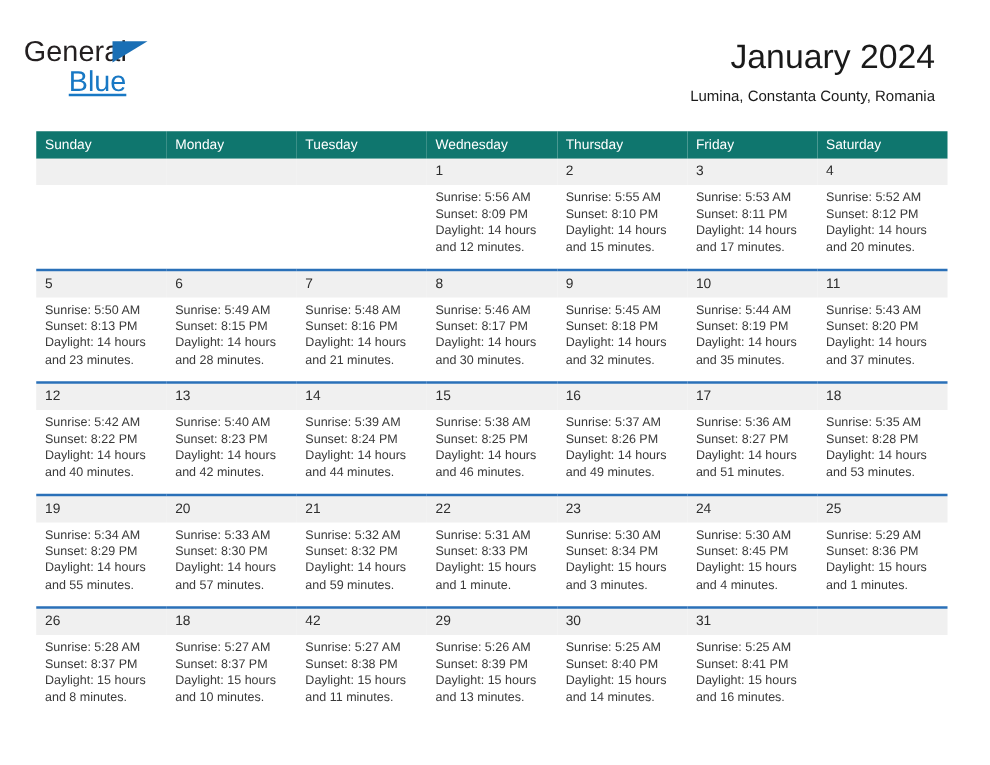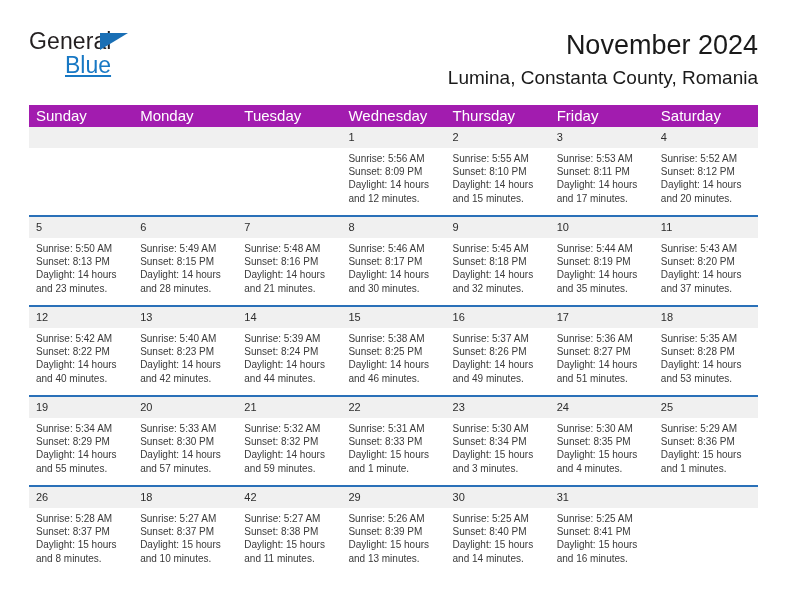--- a/index.html
+++ b/index.html
@@ -17,21 +17,21 @@
   .page {
     position: relative;
     width: 792px;
     height: 612px;
     box-sizing: border-box;
   }
 
   
   .header {
     position: absolute;
-    left: 29px;
+    left: 19px;
     top: 28px;
     width: 729px;
     height: 70px;
   }
   .brand {
     position: absolute;
     left: 0;
     top: 0;
     width: 300px;
   }
@@ -70,39 +70,39 @@
     text-align: right;
   }
   .cal-title {
     font-size: 27px;
     color: #1a1a1a;
     line-height: 34px;
     white-space: nowrap;
   }
   .cal-subtitle {
     margin-top: 6px;
-    font-size: 19px;
+    font-size: 12px;
     color: #1a1a1a;
     line-height: 19px;
     white-space: nowrap;
   }
 
   
   .calendar {
     position: absolute;
     left: 29px;
     top: 105px;
     width: 729px;
     border-collapse: collapse;
     table-layout: fixed;
   }
   .calendar th {
-    background: #a21caf;
+    background: #0f766e;
     color: #ffffff;
-    font-size: 15px;
+    font-size: 11px;
     font-weight: normal;
     text-align: left;
     padding: 5px 0 5px 7px;
     height: 12px;
     line-height: 12px;
   }
   .calendar td {
     vertical-align: top;
     padding: 0;
     border-top: 2px solid #2a70b8;
@@ -140,21 +140,21 @@
 
     <div class="brand">
       <div class="brand-row1">
         <span class="brand-general">General</span>
         <span class="brand-triangle"></span>
       </div>
       <div class="brand-row2">Blue</div>
     </div>
 
     <div class="title-block">
-      <div class="cal-title">November 2024</div>
+      <div class="cal-title">January 2024</div>
       <div class="cal-subtitle">Lumina, Constanta County, Romania</div>
     </div>
 
   </div>
 
   <table class="calendar">
     <thead>
       <tr>
         <th>Sunday</th>
         <th>Monday</th>
@@ -404,21 +404,21 @@
               <div>Sunrise: 5:30 AM</div>
               <div>Sunset: 8:34 PM</div>
               <div>Daylight: 15 hours</div>
               <div>and 3 minutes.</div>
             </div>
           </td>
           <td>
             <div class="daynum">24</div>
             <div class="dayinfo">
               <div>Sunrise: 5:30 AM</div>
-              <div>Sunset: 8:35 PM</div>
+              <div>Sunset: 8:45 PM</div>
               <div>Daylight: 15 hours</div>
               <div>and 4 minutes.</div>
             </div>
           </td>
           <td>
             <div class="daynum">25</div>
             <div class="dayinfo">
               <div>Sunrise: 5:29 AM</div>
               <div>Sunset: 8:36 PM</div>
               <div>Daylight: 15 hours</div>

